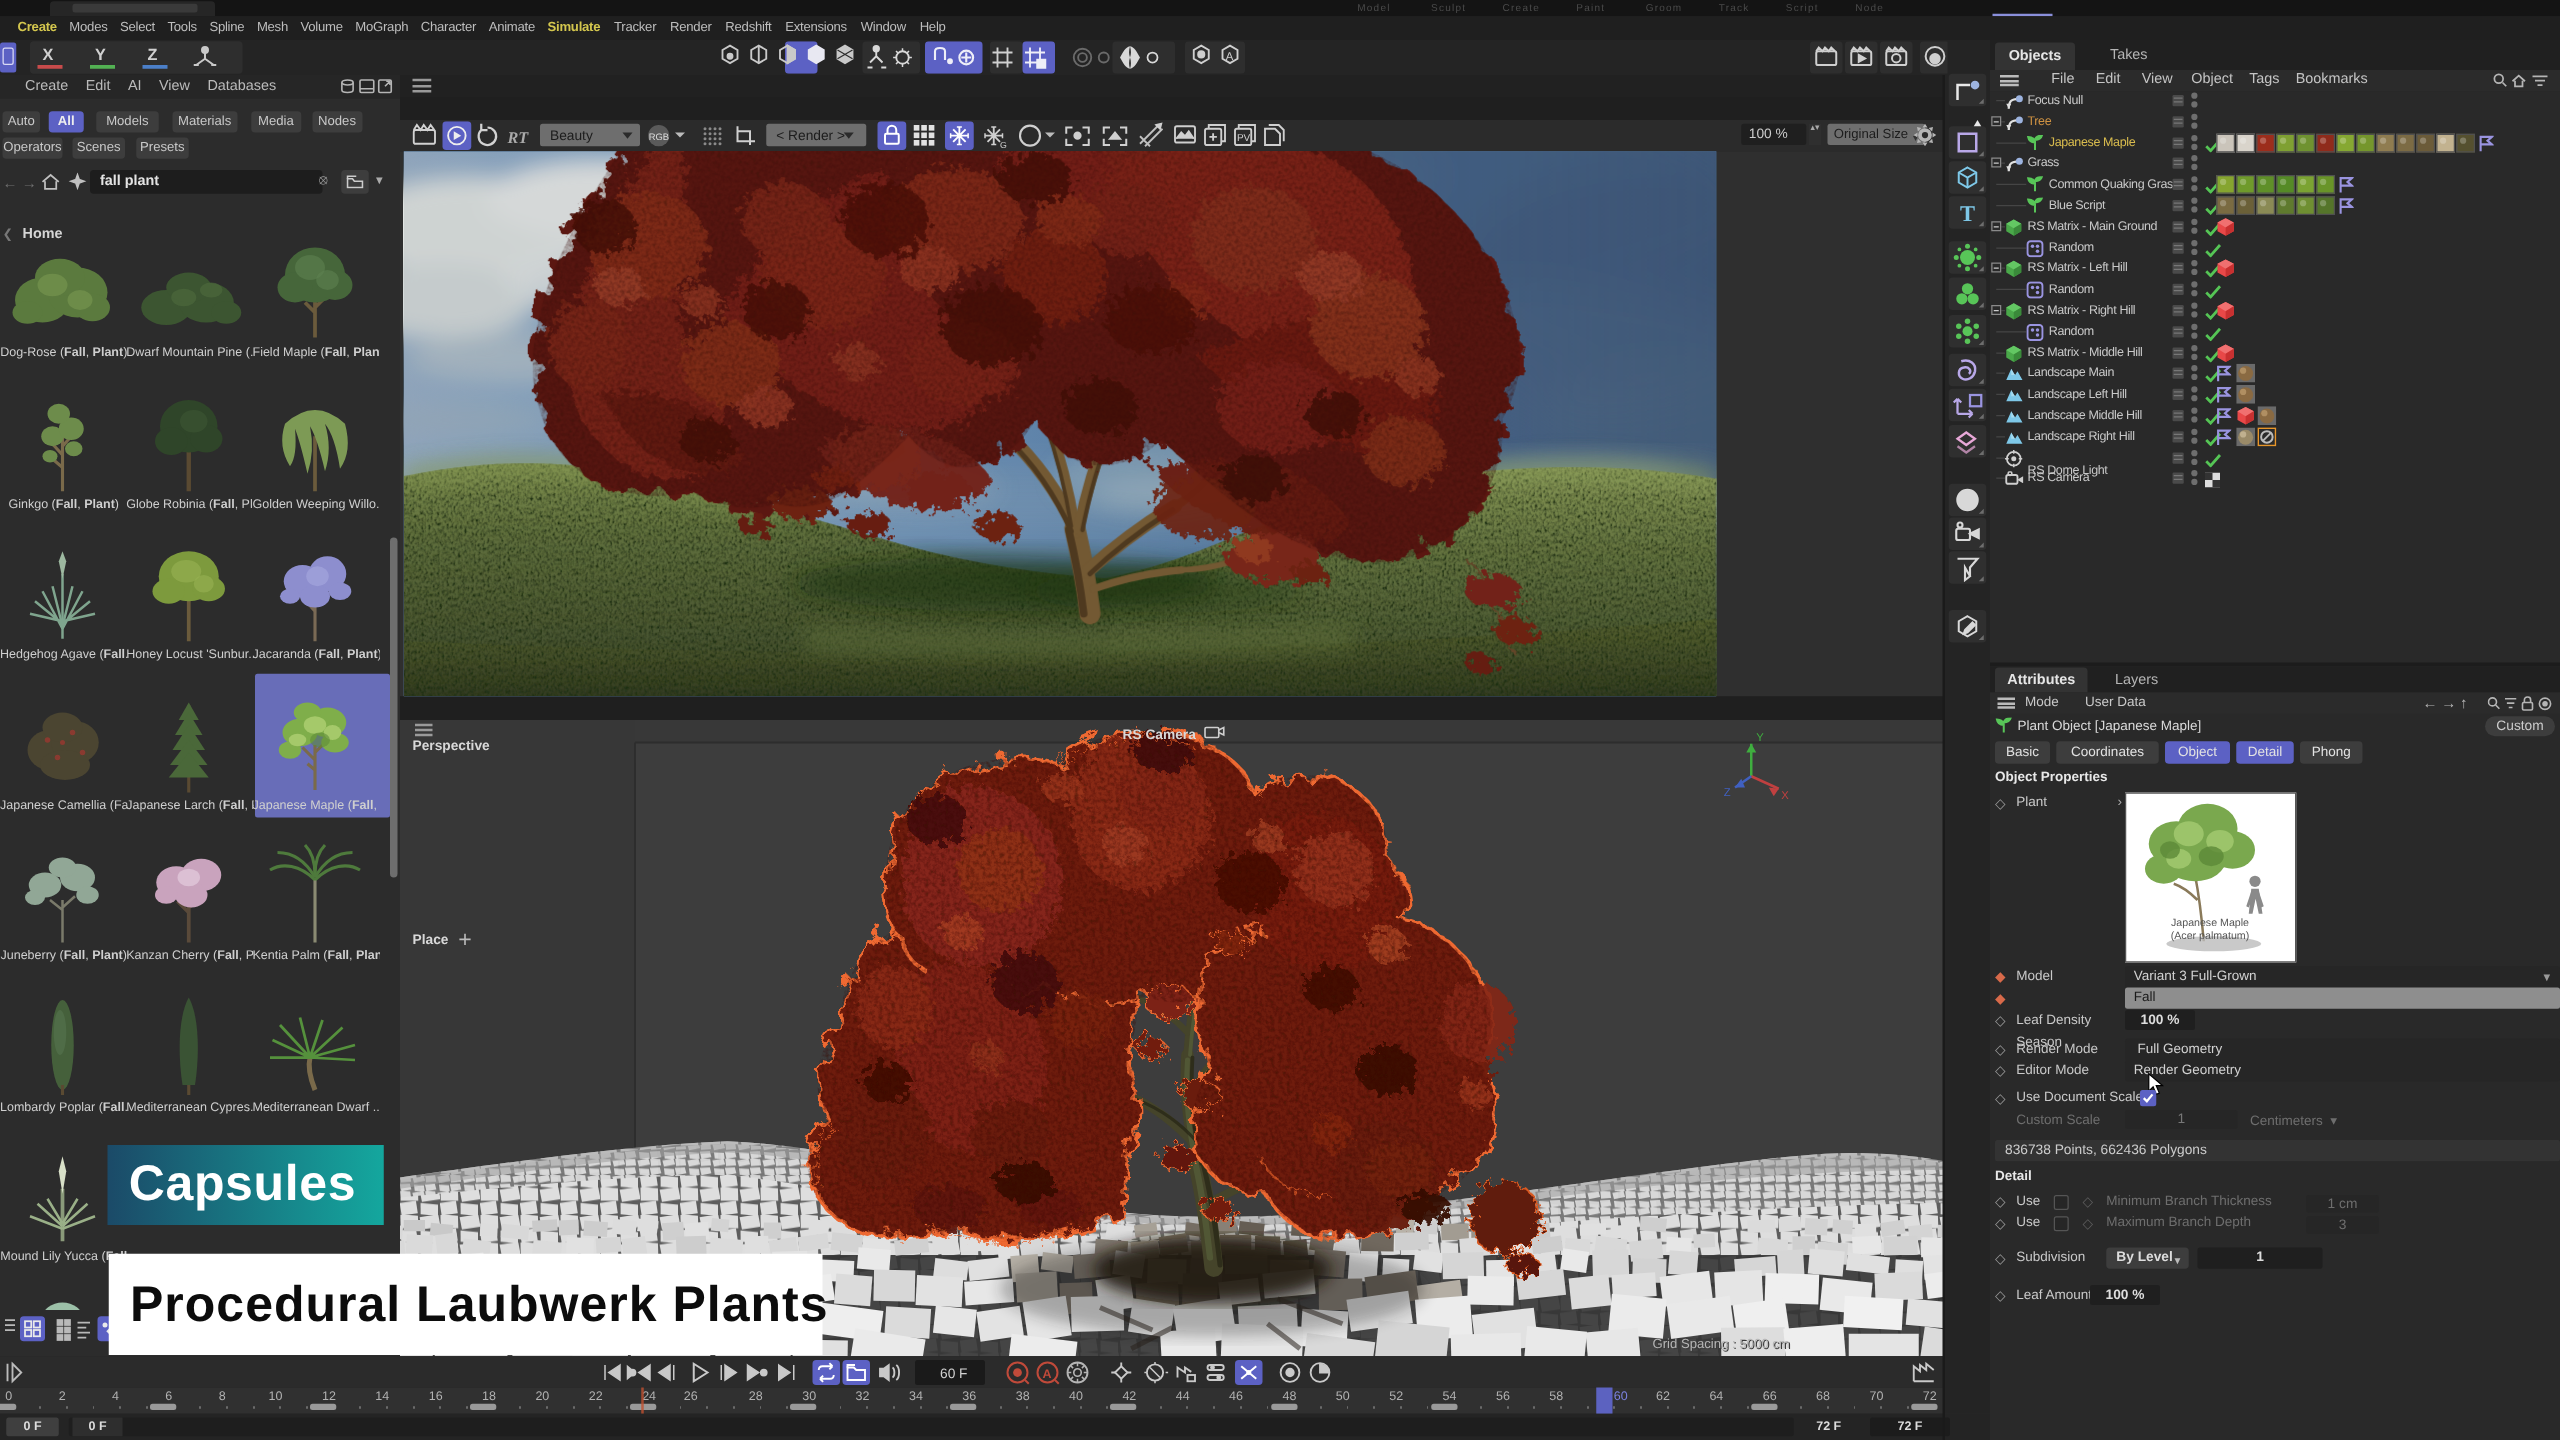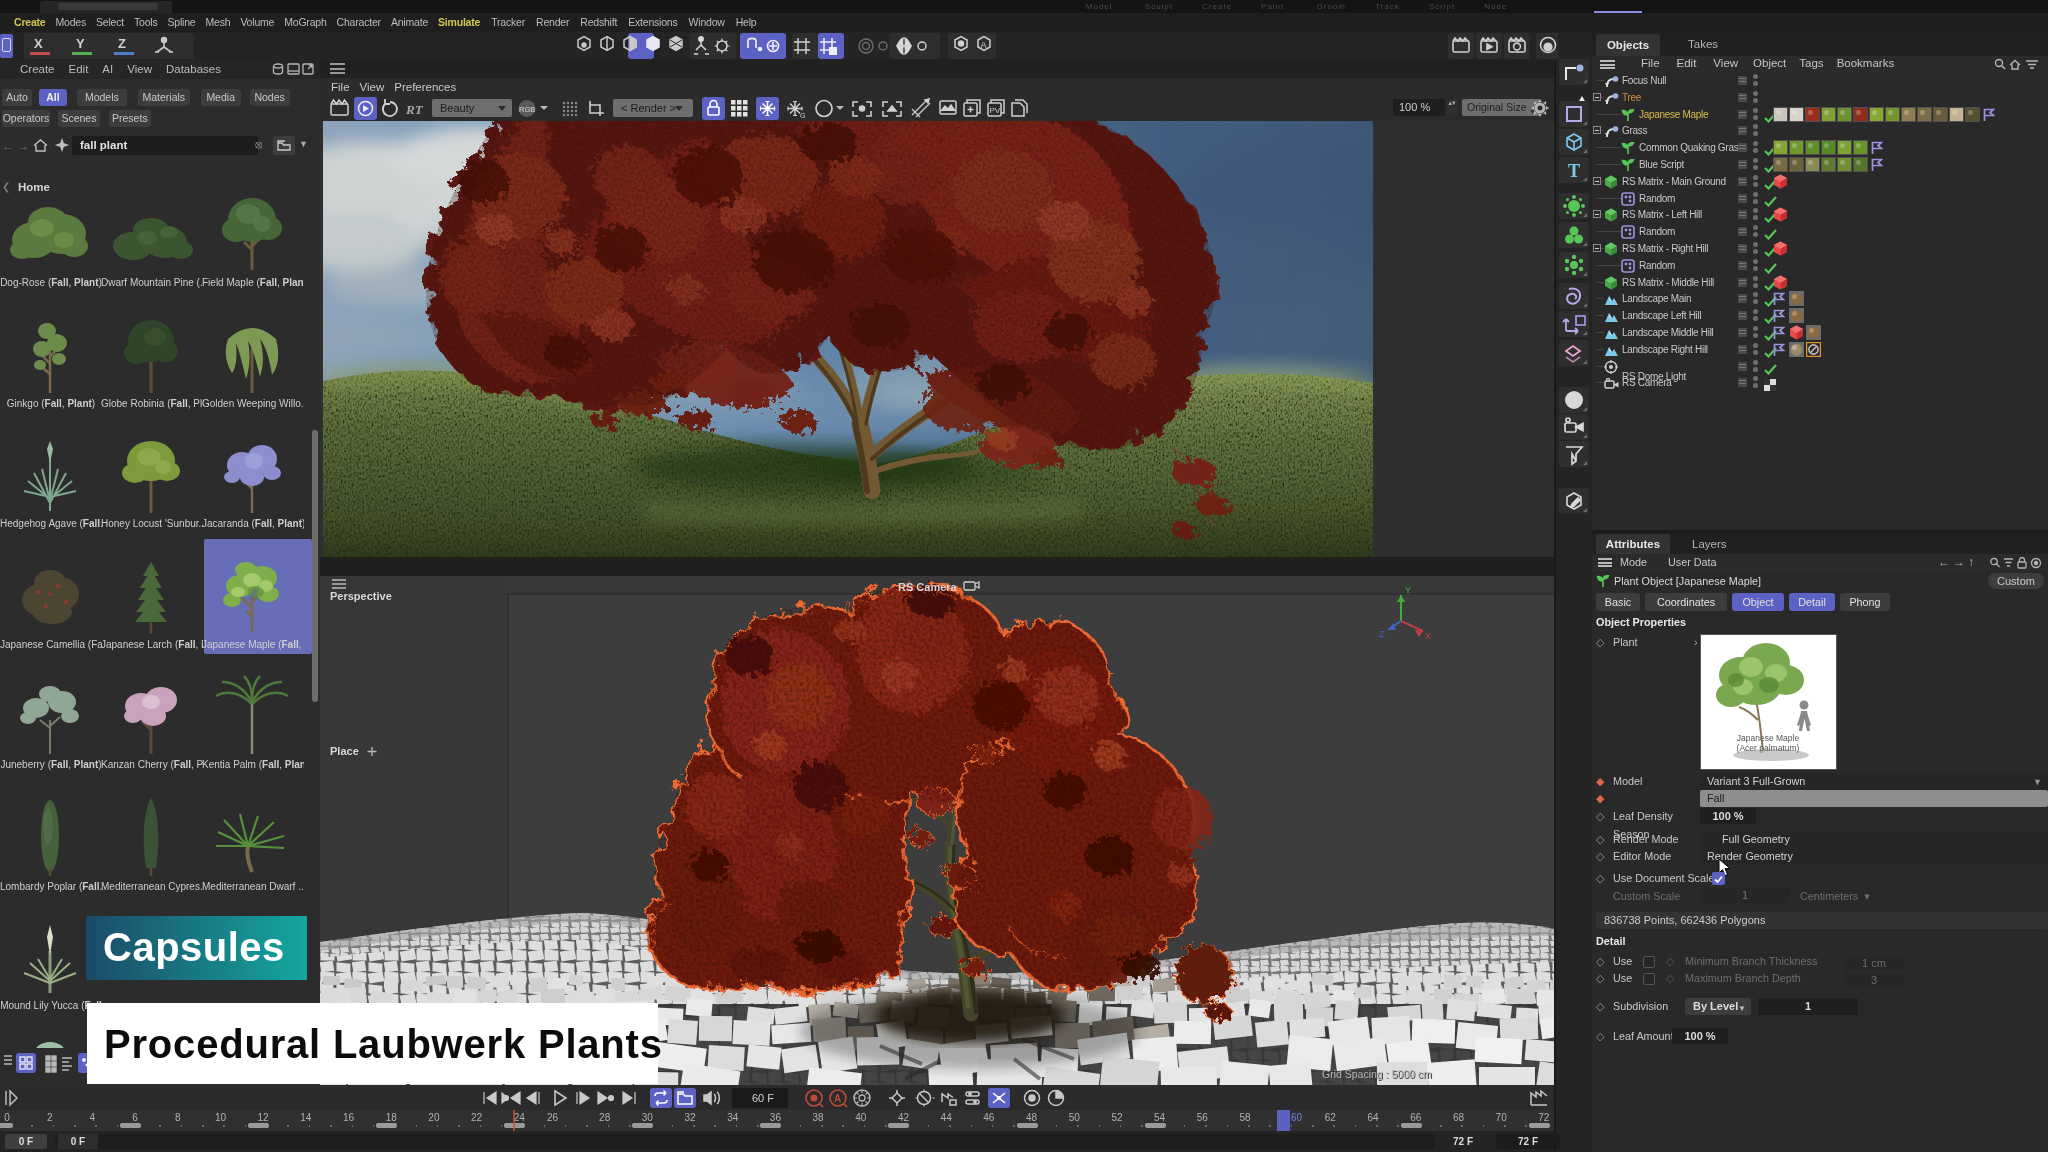--- a/index.html
+++ b/index.html
@@ -416,21 +416,20 @@
           <circle cx="90" cy="8" r="2"></circle>
           <path d="M83 13l3-3l3 3l-3 3z"></path>
         </g>
 </g>
     </svg>
 
 <div class="abs" style="left:320px;top:60px;width:1236px;height:18px;background:#212121"></div>
 <div class="abs" style="left:330px;top:63px;width:15px;height:11px;border-top:2px solid #999;border-bottom:2px solid #999">
       <div style="margin-top:2.5px;height:2px;background:#999"></div>
     </div>
-<div class="abs" style="left:320px;top:78px;width:1236px;height:18px;background:#2b2b2b;font-size:11.5px;line-height:18px;color:#c9c9c9"><span style="margin-left:11px">File</span><span style="margin-left:10px">View</span><span style="margin-left:10px">Preferences</span></div>
 <div class="abs" style="left:320px;top:96px;width:1236px;height:25px;background:#2b2b2b"></div>
 <div id="rvtools">
 <svg class="abs" style="left:328px;top:97px" width="700" height="23" viewBox="0 0 700 23">
 <rect x="26" y="0" width="23" height="23" rx="3" fill="#5c61c4"></rect>
 <g fill="none" stroke="#d2d2d2" stroke-width="1.5">
 <rect x="3" y="7" width="17" height="11" rx="1.5"></rect>
           <path d="M3 7l2.5-4l3 4l2.5-4l3 4l2.5-4l3 4"></path>
 <circle cx="37.5" cy="11.5" r="7" stroke="#eee"></circle>
           <path d="M35 8l6 3.5l-6 3.5z" fill="#eee" stroke="none"></path>
 <path d="M62 5a7 7 0 1 1 -5 2M57 2v5h5" stroke-width="1.8"></path>
@@ -1960,21 +1959,21 @@
       <span class="abs" style="left:1613px;top:775px;font-size:10.8px;color:#c9c9c9">Model</span>
 <div class="abs" style="left:1700px;top:773px;width:348px;height:17px;background:#262626;border-radius:2px;font-size:10.8px;color:#d2d2d2;line-height:17px"><span style="margin-left:7px">Variant 3 Full-Grown</span><span class="abs" style="right:6px;top:1px;color:#999;font-size:9px">▼</span></div>
 <span class="abs" style="left:1596px;top:792px;font-size:11px;color:#d86a4a">◆</span>
       <span class="abs" style="left:1613px;top:828px;font-size:10.8px;color:#c9c9c9">Season</span>
 <div class="abs" style="left:1700px;top:790px;width:348px;height:17px;background:#8e8e8e;border-radius:2px;font-size:10.8px;color:#1a1a1a;line-height:17px"><span style="margin-left:7px">Fall</span></div>
 <span class="abs" style="left:1596px;top:810px;font-size:11px;color:#9a9a9a">◇</span>
       <span class="abs" style="left:1613px;top:810px;font-size:10.8px;color:#c9c9c9">Leaf Density</span>
 <div class="abs" style="left:1700px;top:808px;width:56px;height:16px;background:#1f1f1f;border-radius:2px;font-size:11px;color:#ddd;text-align:center;line-height:16px"><b>100 %</b></div>
 <span class="abs" style="left:1596px;top:833px;font-size:11px;color:#9a9a9a">◇</span>
       <span class="abs" style="left:1613px;top:833px;font-size:10.8px;color:#c9c9c9">Render Mode</span>
-<div class="abs" style="left:1700px;top:831px;width:348px;height:17px;background:#262626;border-radius:2px;font-size:10.8px;color:#d2d2d2;line-height:17px"><span style="margin-left:22px">Full Geometry</span></div>
+<div class="abs" style="left:1700px;top:831px;width:348px;height:17px;background:#262626;border-radius:2px;font-size:10.8px;color:#d2d2d2;line-height:17px"><span style="margin-left:10px">Full Geometry</span></div>
 <span class="abs" style="left:1596px;top:850px;font-size:11px;color:#9a9a9a">◇</span>
       <span class="abs" style="left:1613px;top:850px;font-size:10.8px;color:#c9c9c9">Editor Mode</span>
 <div class="abs" style="left:1700px;top:848px;width:348px;height:17px;background:#262626;border-radius:2px;font-size:10.8px;color:#d2d2d2;line-height:17px"><span style="margin-left:7px">Render Geometry</span></div>
 <svg class="abs" style="left:1718px;top:858px" width="13" height="19" viewBox="0 0 13 19">
         <path d="M1 1 L1 15 L4.5 11.5 L7 17.5 L9.5 16.5 L7 10.5 L12 10.5 Z" fill="#fff" stroke="#000" stroke-width="1"></path>
       </svg>
 <span class="abs" style="left:1596px;top:872px;font-size:11px;color:#9a9a9a">◇</span>
       <span class="abs" style="left:1613px;top:872px;font-size:10.8px;color:#c9c9c9">Use Document Scale</span>
 <div class="abs" style="left:1712px;top:872px;width:13px;height:13px;background:#5c61c4;border-radius:2px"><svg width="13" height="13" viewBox="0 0 13 13">
           <path d="M3 6.5 L5.5 9 L10 3.5" stroke="#fff" stroke-width="1.8" fill="none"></path>

